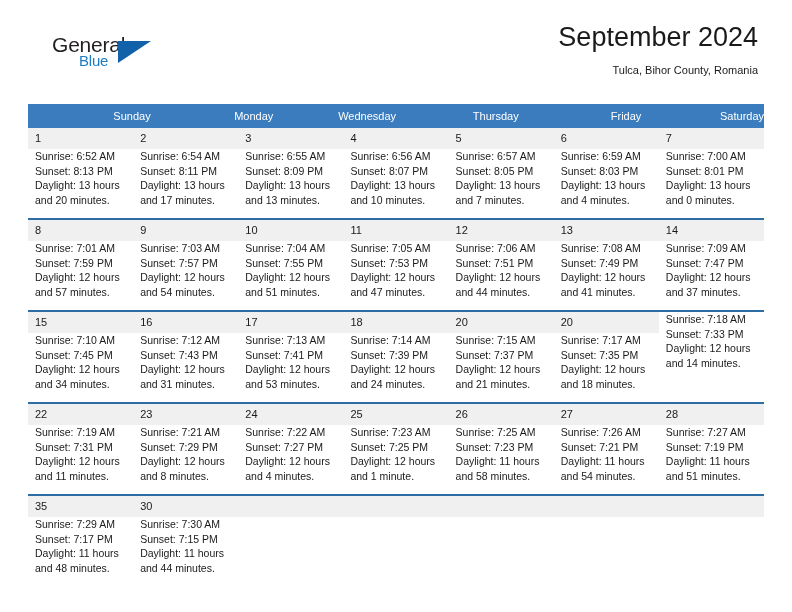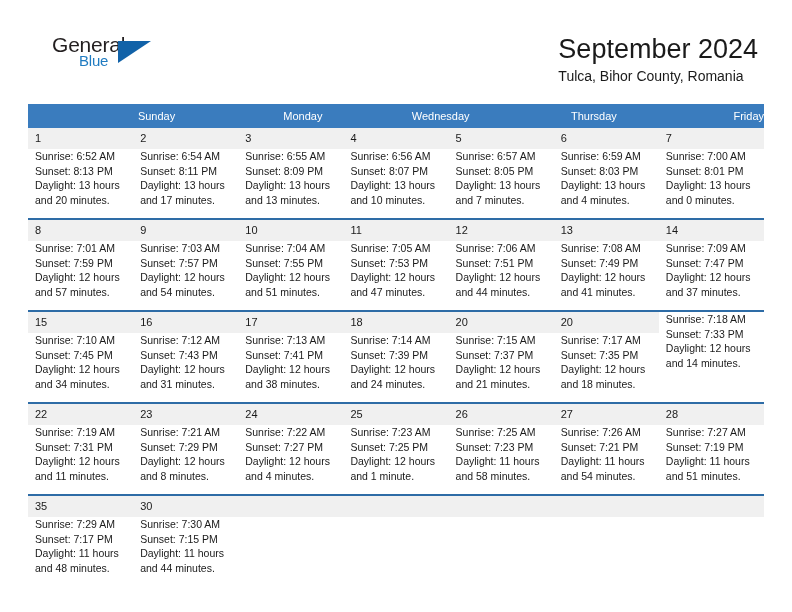--- a/index.html
+++ b/index.html
@@ -62,34 +62,36 @@
     top: 8px;
     width: 0;
     height: 0;
     border-left: 33px solid #1162a8;
     border-bottom: 22px solid transparent;
   }
 
   .title-block {
     position: absolute;
     right: 34px;
-    top: 32px;
+    top: 20px;
+    text-align: right;
   }
   .cal-title {
     font-size: 27px;
     font-weight: normal;
     color: #1a1a1a;
     line-height: 34px;
     white-space: nowrap;
   }
   .cal-subtitle {
-    font-size: 14px;
+    font-size: 11px;
     font-weight: normal;
     color: #1a1a1a;
     line-height: 20px;
+    margin-top: 6px;
     white-space: nowrap;
   }
 
   
   .calendar {
     position: absolute;
     left: 28px;
     top: 104px;
     width: 736px;
   }
@@ -176,20 +178,21 @@
 
   </div>
 
   <div class="calendar">
     <div class="dow-row">
         <div class="dow">Sunday</div>
         <div class="dow">Monday</div>
         <div class="dow">Wednesday</div>
         <div class="dow">Thursday</div>
         <div class="dow">Friday</div>
+        <div class="dow">Saturday</div>
       </div>
     <div id="weeks-container">
         <div class="week first">
           <div class="cell">
             <div class="cell-daynum">1</div>
             <div class="cell-body">
               <div class="cell-line">Sunrise: 6:52 AM</div>
               <div class="cell-line">Sunset: 8:13 PM</div>
               <div class="cell-line">Daylight: 13 hours</div>
               <div class="cell-line">and 20 minutes.</div>
@@ -335,21 +338,21 @@
               <div class="cell-line">Daylight: 12 hours</div>
               <div class="cell-line">and 31 minutes.</div>
             </div>
           </div>
           <div class="cell">
             <div class="cell-daynum">17</div>
             <div class="cell-body">
               <div class="cell-line">Sunrise: 7:13 AM</div>
               <div class="cell-line">Sunset: 7:41 PM</div>
               <div class="cell-line">Daylight: 12 hours</div>
-              <div class="cell-line">and 38 minutes.</div>
+              <div class="cell-line">and 53 minutes.</div>
             </div>
           </div>
           <div class="cell">
             <div class="cell-daynum">18</div>
             <div class="cell-body">
               <div class="cell-line">Sunrise: 7:14 AM</div>
               <div class="cell-line">Sunset: 7:39 PM</div>
               <div class="cell-line">Daylight: 12 hours</div>
               <div class="cell-line">and 24 minutes.</div>
             </div>

